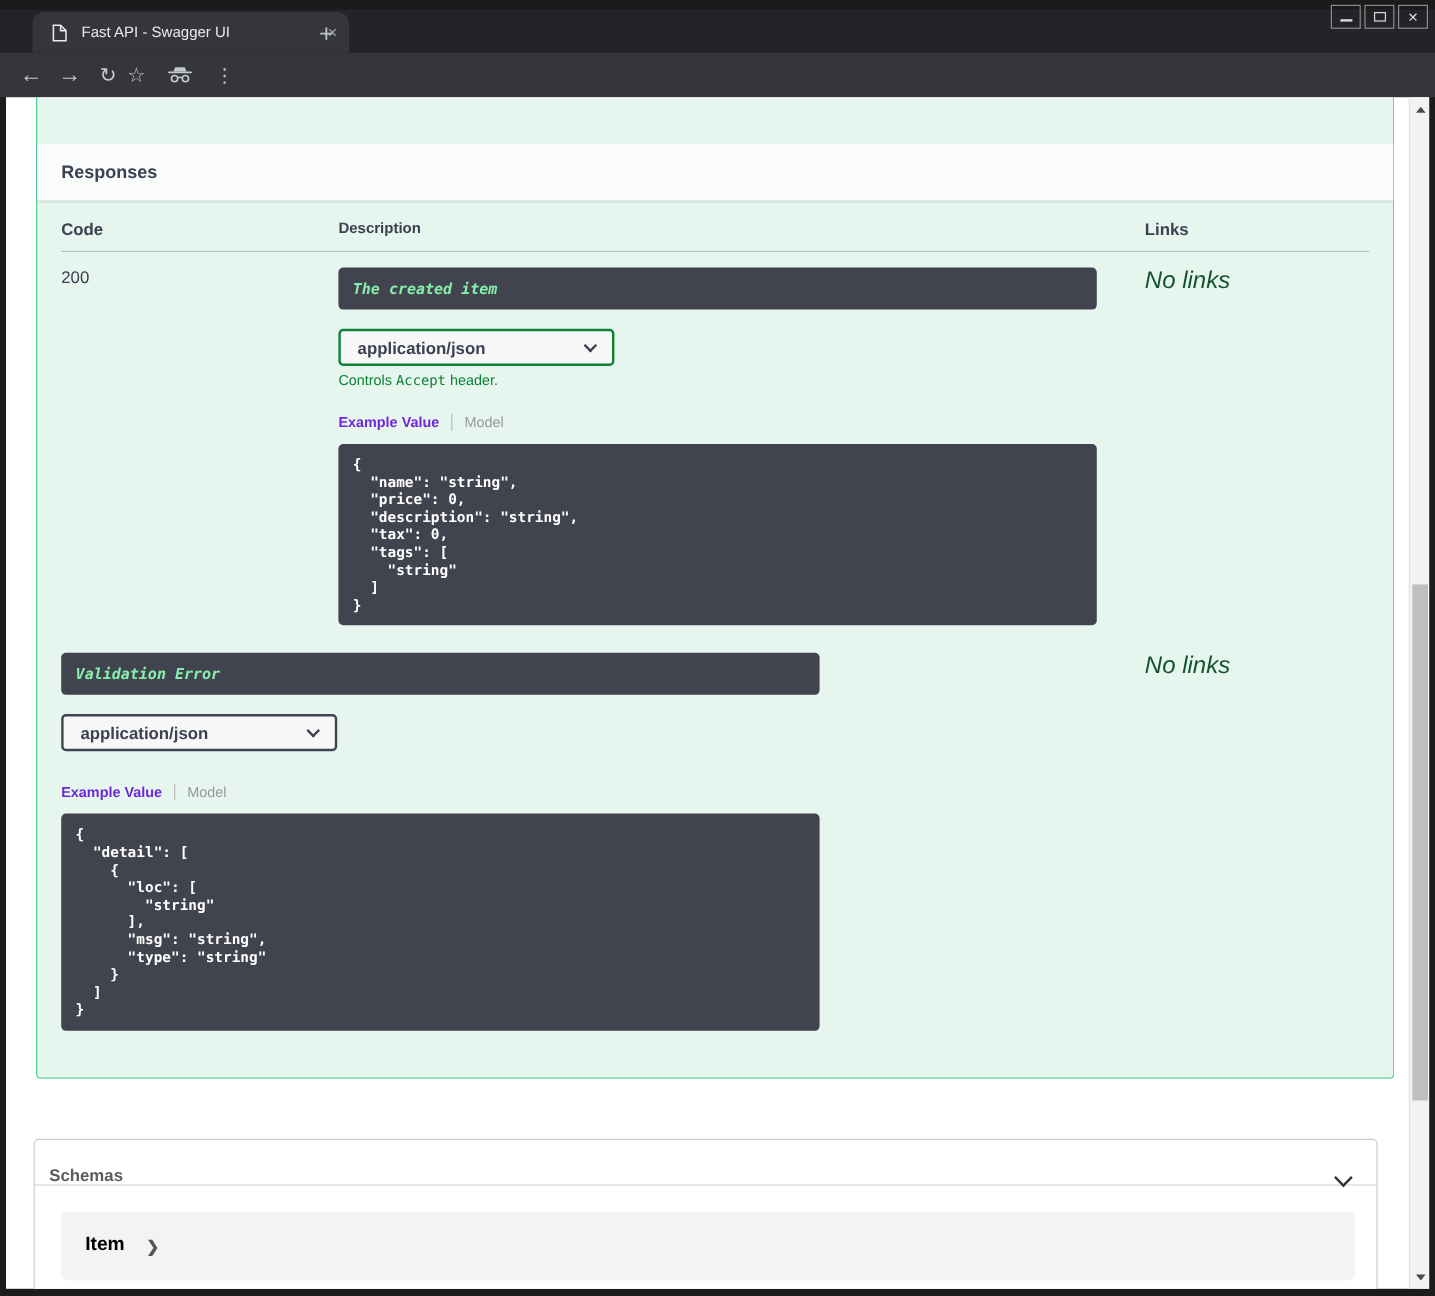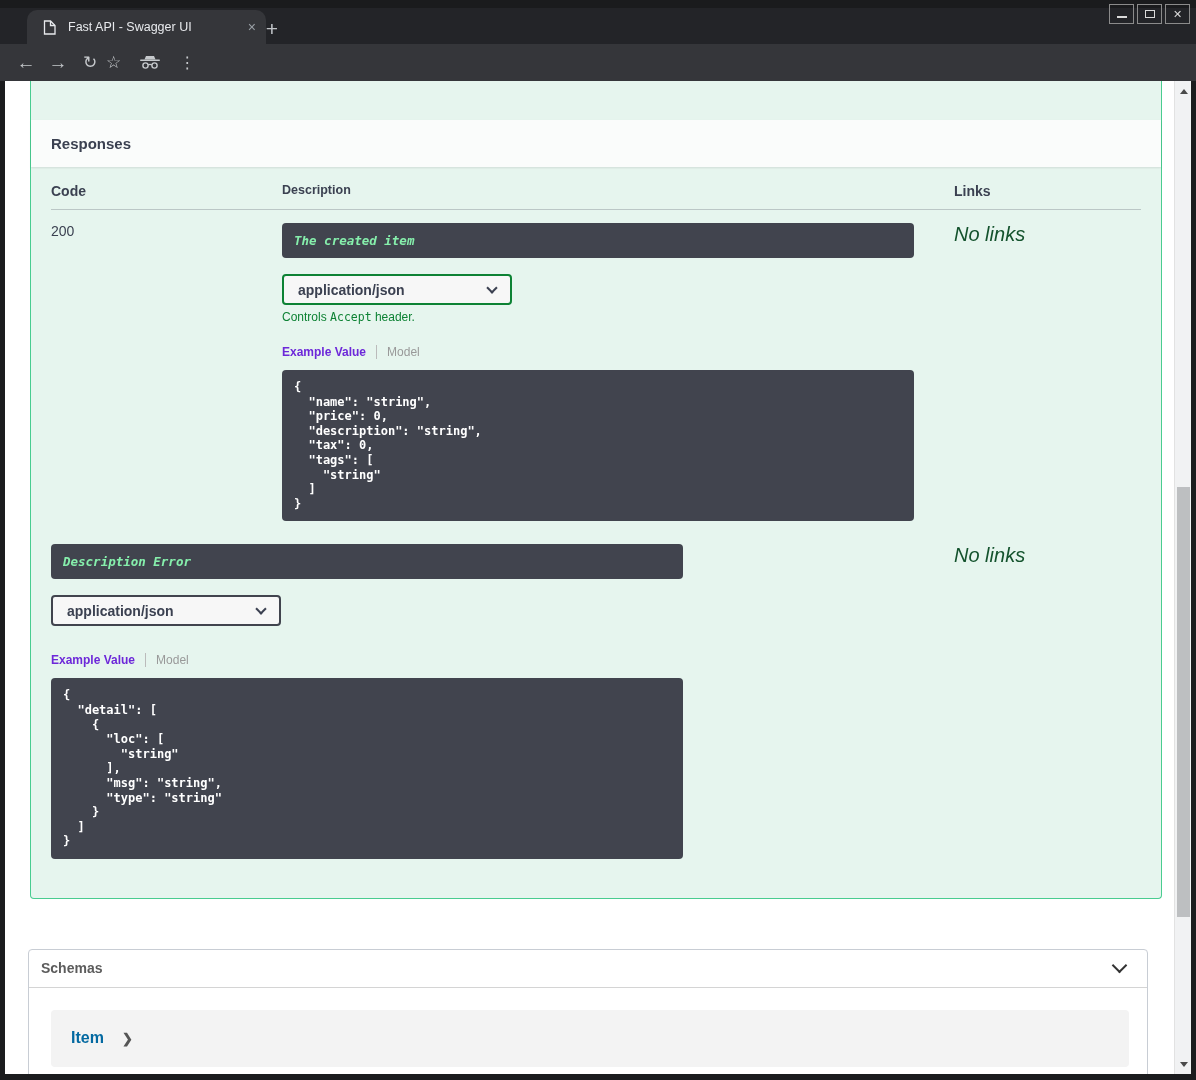--- a/index.html
+++ b/index.html
@@ -2,21 +2,21 @@
 <html><head>
 <meta charset="utf-8">
 <style>
   * { margin:0; padding:0; box-sizing:border-box; }
   html,body { width:1196px; height:1080px; overflow:hidden; }
   body { background:#1b1c1e; font-family:"Liberation Sans", sans-serif; position:relative; }
 
   
   .titlebar { position:absolute; top:0; left:0; right:0; height:44px; background:#232428; }
   .titlebar-topstrip { position:absolute; top:0; left:0; right:0; height:8px; background:#1a1b1d; }
-  .tab { position:absolute; left:27px; top:10px; width:239px; height:34px; background:#35363a;
+  .tab { position:absolute; left:27px; top:10px; width:264px; height:34px; background:#35363a;
          border-radius:10px 10px 0 0; display:flex; align-items:center; padding:0 10px 0 16px; }
   .tab-doc-icon { width:13px; height:15px; flex:0 0 auto; }
   .tab-title { color:#e8eaed; font-size:12.5px; margin-left:12px; flex:1; white-space:nowrap; overflow:hidden; }
   .tab-close { color:#9aa0a6; font-size:14px; margin-left:8px; cursor:default; }
   .newtab-btn { position:absolute; left:260px; top:17px; color:#c0c3c7; font-size:21px; font-weight:300;
                 width:24px; height:24px; display:flex; align-items:center; justify-content:center; }
   .win-controls { position:absolute; right:6px; top:4px; display:flex; gap:3px; }
   .win-btn { width:25px; height:20px; border:1px solid #8b8b8b; background:transparent; display:flex;
              align-items:center; justify-content:center; color:#dadada; font-size:11px; }
   .win-btn .min-glyph { width:10px; border-bottom:2px solid #dadada; height:2px; margin-top:6px; }
@@ -88,29 +88,29 @@
   .tab-divider { width:1px; height:14px; background:#bbbbbb; margin:0 10px; }
   .tab-model { font-size:12px; color:#999999; }
   .codeblock { width:632px; background:#41444e; border-radius:4px; margin-top:11px; padding:10px 12px; }
   .codeblock pre { font-family:"DejaVu Sans Mono", monospace; font-size:12px; line-height:14.6px;
                    font-weight:bold; color:#ffffff; white-space:pre; }
   .row-gap { height:10px; }
   .opblock-bottomspace { height:19px; }
 
   
   .schemas { margin:50px 0 0 23px; width:1120px; background:#ffffff; border:1px solid #c8cdd4; border-radius:4px; }
-  .schemas-header { height:38px; display:flex; align-items:center; justify-content:space-between;
+  .schemas-header { height:38px; display:flex; align-items:flex-end; justify-content:space-between;
                     padding:0 22px 0 12px; border-bottom:1px solid #d4d4d4; }
   .schemas-title { font-size:14px; font-weight:bold; color:#5c5c5c; }
   .schemas-caret { width:11px; height:11px; border-right:2px solid #333; border-bottom:2px solid #333;
                    transform:rotate(45deg); margin-top:-6px; }
   .schemas-body { padding:22px 20px 20px 22px; }
   .model-row { width:1078px; height:57px; background:#f3f3f3; border-radius:4px; display:flex;
                align-items:center; padding:0 20px; margin-bottom:23px; }
-  .model-name { font-size:16px; font-weight:bold; color:#0369a1; }
+  .model-name { font-size:16px; font-weight:bold; color:#000000; }
   .model-caret { font-size:13px; font-weight:bold; color:#555555; margin-left:18px; }
 </style>
 </head>
 <body>
 
 <div class="titlebar">
   <div class="titlebar-topstrip"></div>
 
   <div class="tab">
     <svg class="tab-doc-icon" viewBox="0 0 13 15">
@@ -198,21 +198,21 @@
             </div>
           </div>
           <div class="col-links nolinks">No links</div>
         </div>
 
         <div class="row-gap"></div>
 
         <div class="resp-row">
           <div class="col-desc">
             <div class="resp-desc-box">
-              <span class="resp-desc-text">Description Error</span>
+              <span class="resp-desc-text">Validation Error</span>
             </div>
             <div class="media-select plain">
               <span class="media-select-label">application/json</span>
               <span class="select-caret"></span>
             </div>
             <div class="tabs-row late">
               <span class="tab-example">Example Value</span>
               <span class="tab-divider"></span>
               <span class="tab-model">Model</span>
             </div>

